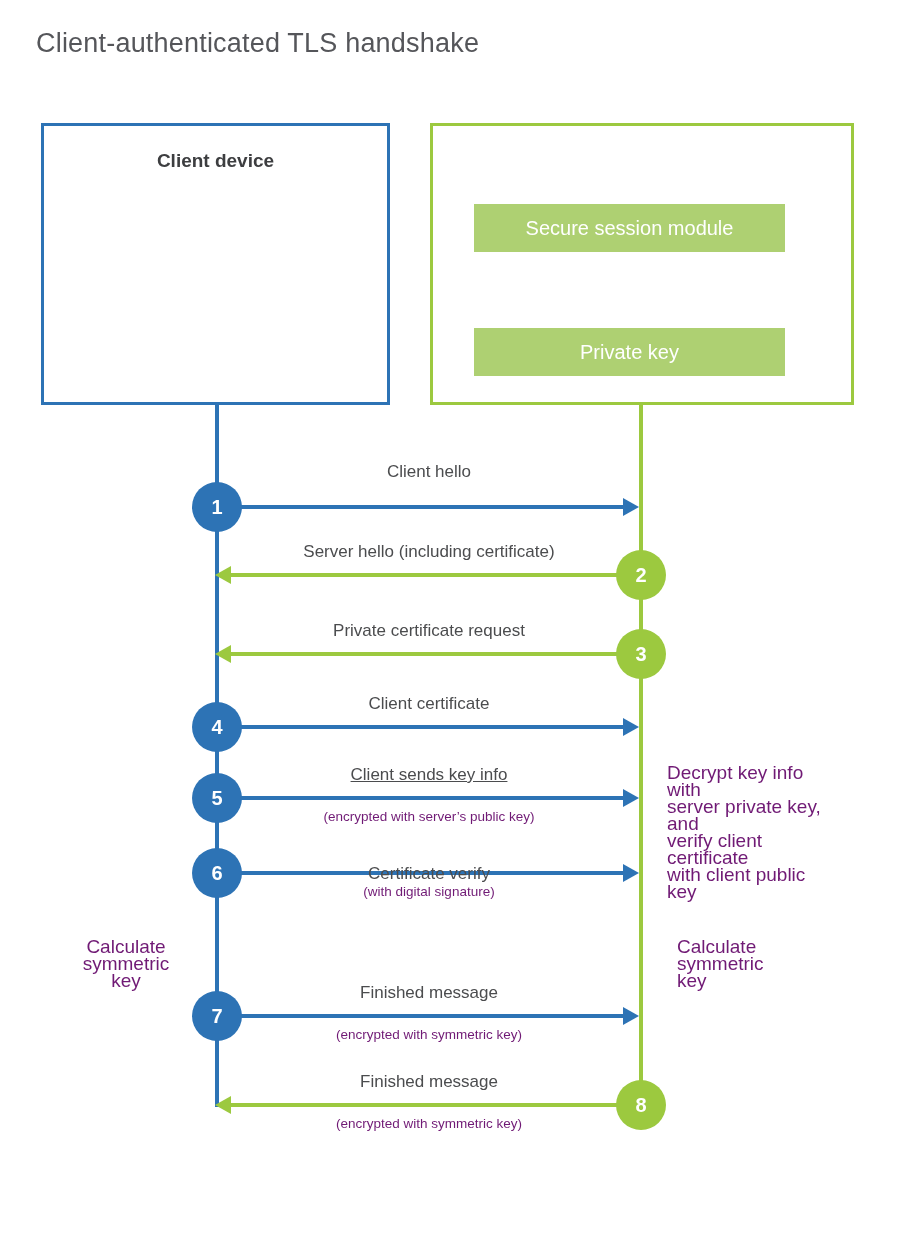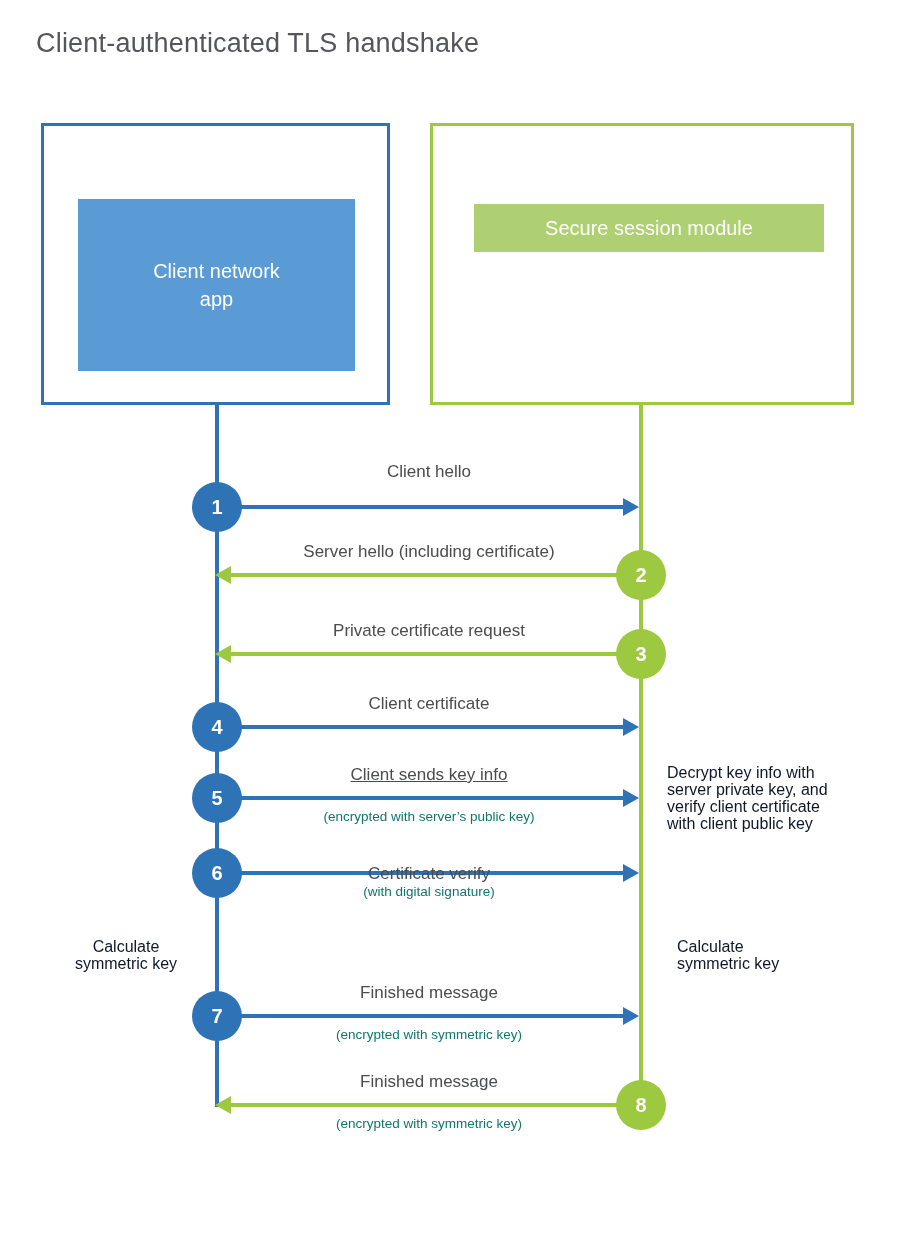--- a/index.html
+++ b/index.html
@@ -19,21 +19,21 @@
     position:absolute;left:0;right:0;top:24px;text-align:center;
     font-size:19px;font-weight:700;color:#3d3e40;
   }
   .app-box{
     position:absolute;left:34px;top:73px;width:277px;height:172px;
     background:var(--blue-fill);color:#fff;font-size:20px;line-height:28px;
     display:flex;align-items:center;justify-content:center;text-align:center;
     white-space:pre-line;
   }
   .module-bar{
-    position:absolute;left:41px;width:350px;height:48px;
+    position:absolute;left:41px;width:311px;height:48px;
     background:var(--green-fill);color:#fff;font-size:20px;
     display:flex;align-items:center;justify-content:center;text-align:center;
   }
 
   
   .lifeline{position:absolute;top:405px;width:4px;height:702px;z-index:1;}
   .lifeline.client{left:215px;background:var(--blue-stroke);}
   .lifeline.server{left:639px;background:var(--green-stroke);}
 
   
@@ -43,46 +43,46 @@
     position:absolute;width:50px;height:50px;border-radius:50%;z-index:3;
     display:flex;align-items:center;justify-content:center;
     color:#fff;font-size:20px;font-weight:700;
   }
   .msg-label{
     position:absolute;left:217px;width:424px;text-align:center;z-index:2;
     font-size:17px;color:#4b4c4e;
   }
   .msg-sublabel{
     position:absolute;left:217px;width:424px;text-align:center;z-index:2;
-    font-size:13.5px;color:#0f766e;
+    font-size:13.5px;color:#701a75;
   }
 
   
   .side-note{
-    position:absolute;font-size:16px;line-height:17px;color:#0f172a;
+    position:absolute;font-size:19px;line-height:17px;color:#701a75;
     white-space:pre-line;
   }
   .calc-left{left:70px;top:938px;width:112px;text-align:center;}
   .calc-right{left:677px;top:938px;width:112px;text-align:left;}
   .decrypt-note{left:667px;top:764px;width:170px;text-align:left;}
 </style>
 </head>
 <body>
 
 <div id="stage">
 
   <div class="page-title">Client-authenticated TLS handshake</div>
 
   <div class="actor-box client-box">
-    <div class="app-box">Client network
-app</div>
+    <div class="actor-title">Client device</div>
   </div>
 
   <div class="actor-box server-box">
     <div class="module-bar" style="top:78px;">Secure session module</div>
+    <div class="module-bar" style="top:202px;">Private key</div>
   </div>
 
   <div class="lifeline client"></div>
   <div class="lifeline server"></div>
 
   <div id="messages-layer">
       <div class="arrow-line" style="top: 505px; background: rgb(45, 115, 181); left: 217px; width: 410px;"></div>
       <div class="arrow-head" style="top: 498px; border-top: 9px solid transparent; border-bottom: 9px solid transparent; left: 623px; border-left: 16px solid rgb(45, 115, 181);"></div>
       <div class="step-circle" style="left: 192px; top: 482px; background: rgb(45, 115, 181);">1</div>
       <div class="msg-label" style="top: 462px;">Client hello</div>

